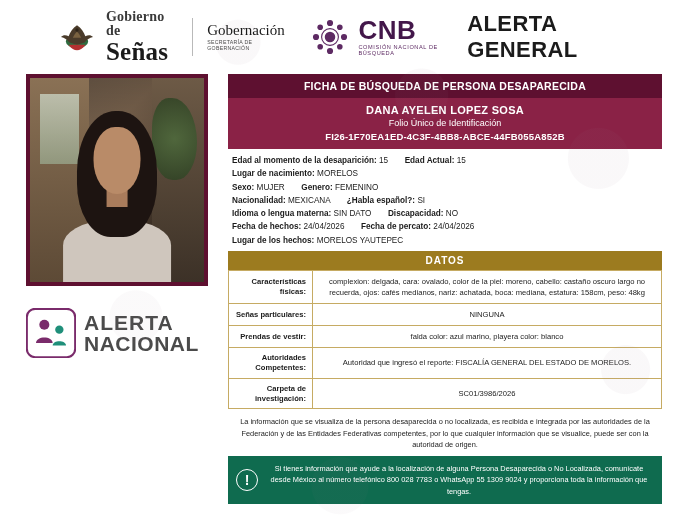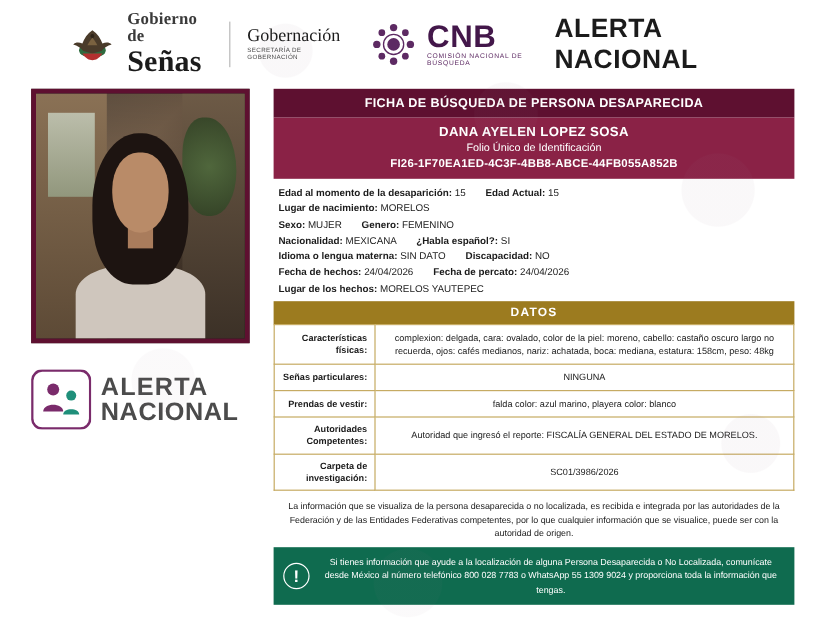--- a/index.html
+++ b/index.html
@@ -214,21 +214,21 @@
           <circle cx="30" cy="30" r="7.5"></circle>
           <circle cx="30" cy="30" r="12" fill="none" stroke="#5d2a63" stroke-width="1.6"></circle>
         </g>
       </svg>
       <div class="cnb-text">
         <div class="cnb-title">CNB</div>
         <div class="cnb-sub">COMISIÓN NACIONAL DE BÚSQUEDA</div>
       </div>
     </div>
 
-    <div class="alerta-nacional-top">ALERTA NACIONAL</div>
+    <div class="alerta-nacional-top">ALERTA GENERAL</div>
   </div>
 
   <div class="body">
 
     <div class="left-col">
       <div class="photo-frame">
         <div class="photo">
           <div class="p-wall-left"></div>
           <div class="p-wall-right"></div>
           <div class="p-window"></div>

